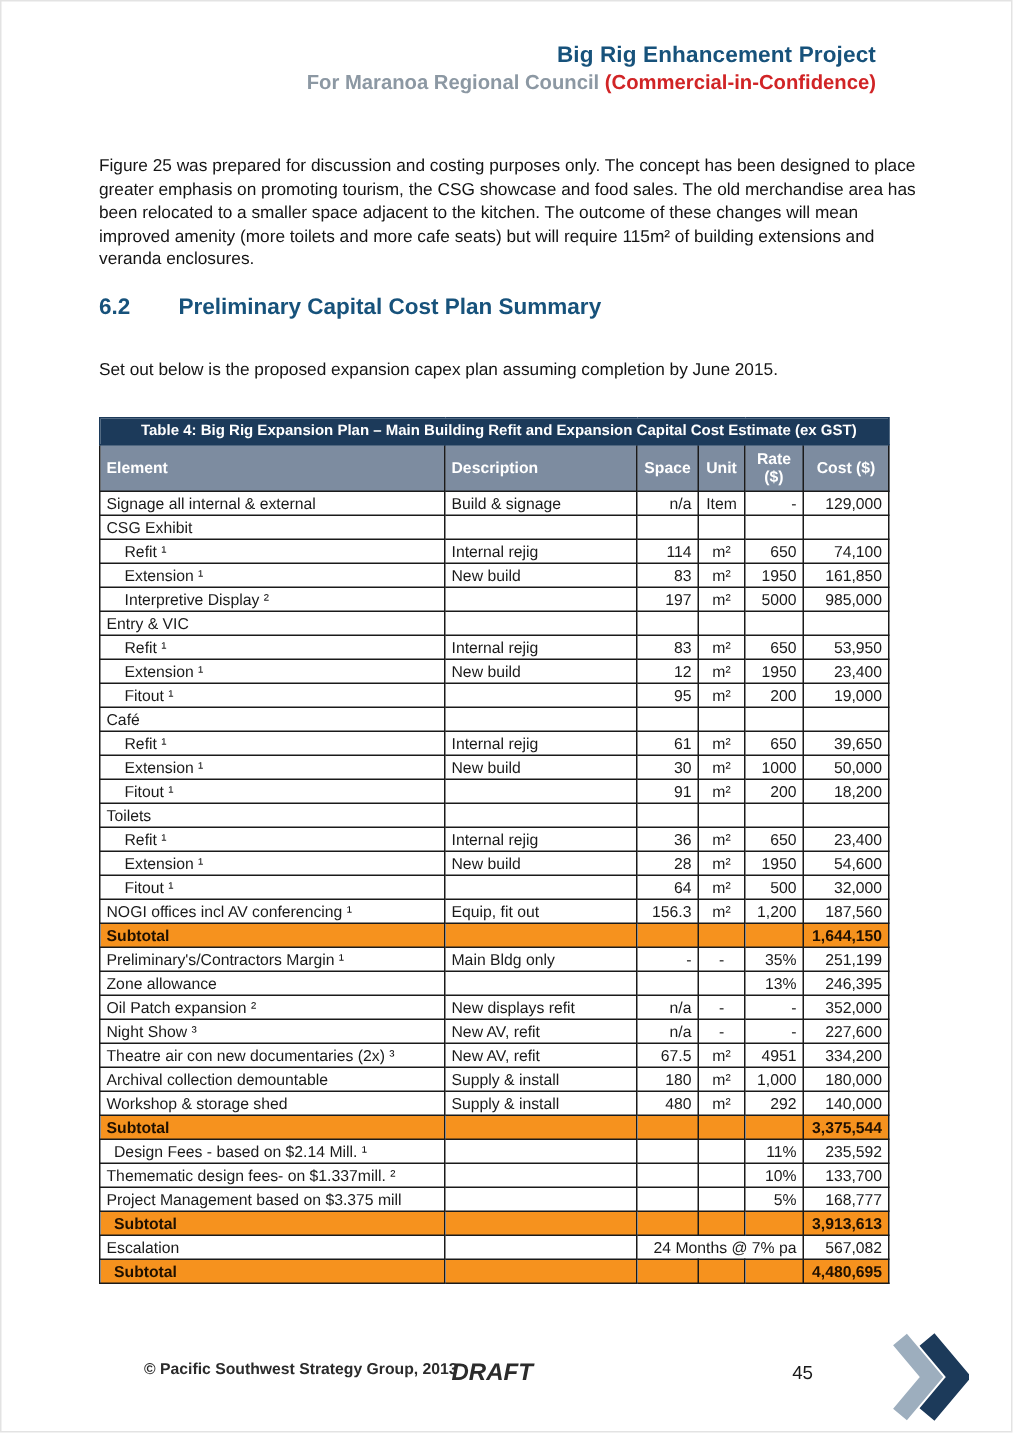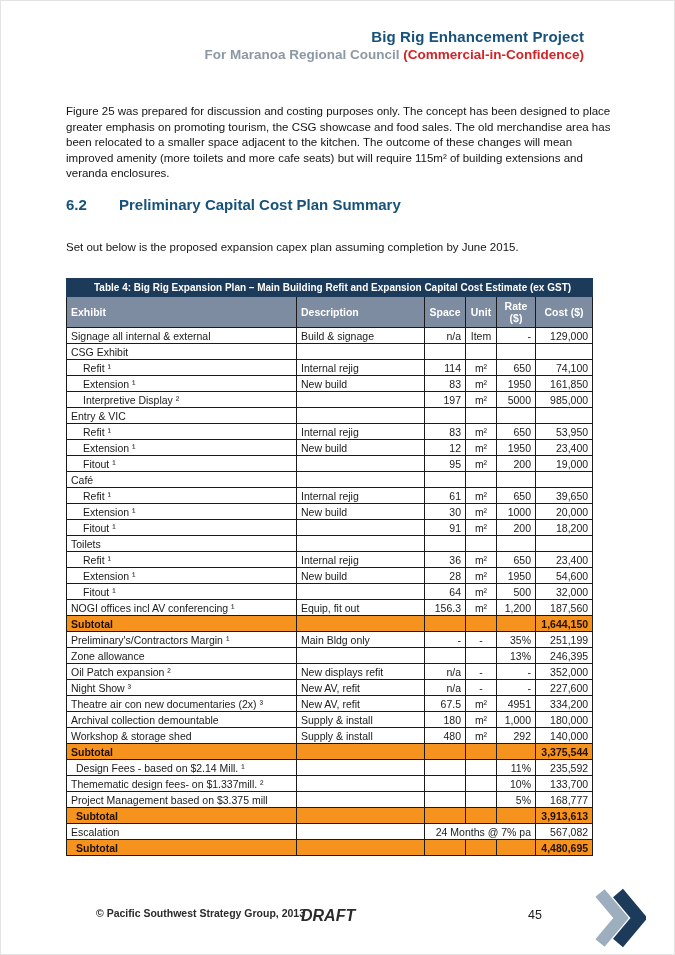--- a/index.html
+++ b/index.html
@@ -87,21 +87,21 @@
         <col class="c2">
         <col class="c3">
         <col class="c4">
         <col class="c5">
       </colgroup>
     <thead>
       <tr class="caption-row">
         <th colspan="6">Table 4:  Big Rig Expansion Plan – Main Building Refit and Expansion Capital Cost Estimate (ex GST)</th>
       </tr>
       <tr class="cols">
-        <th class="ha-l">Exhibit</th>
+        <th class="ha-l">Element</th>
         <th class="ha-l">Description</th>
         <th class="ha-c">Space</th>
         <th class="ha-c">Unit</th>
         <th class="ha-c">Rate ($)</th>
         <th class="ha-c">Cost ($)</th>
       </tr>
     </thead>
     <tbody>
         <tr>
           <td class="ta-l">Signage all internal &amp; external</td>
@@ -190,21 +190,21 @@
           <td class="ta-c">m²</td>
           <td class="ta-r">650</td>
           <td class="ta-r">39,650</td>
         </tr>
         <tr>
           <td class="ta-l pad2">Extension ¹</td>
           <td class="ta-l">New build</td>
           <td class="ta-r">30</td>
           <td class="ta-c">m²</td>
           <td class="ta-r">1000</td>
-          <td class="ta-r">20,000</td>
+          <td class="ta-r">50,000</td>
         </tr>
         <tr>
           <td class="ta-l pad2">Fitout ¹</td>
           <td class="ta-l"></td>
           <td class="ta-r">91</td>
           <td class="ta-c">m²</td>
           <td class="ta-r">200</td>
           <td class="ta-r">18,200</td>
         </tr>
         <tr>

